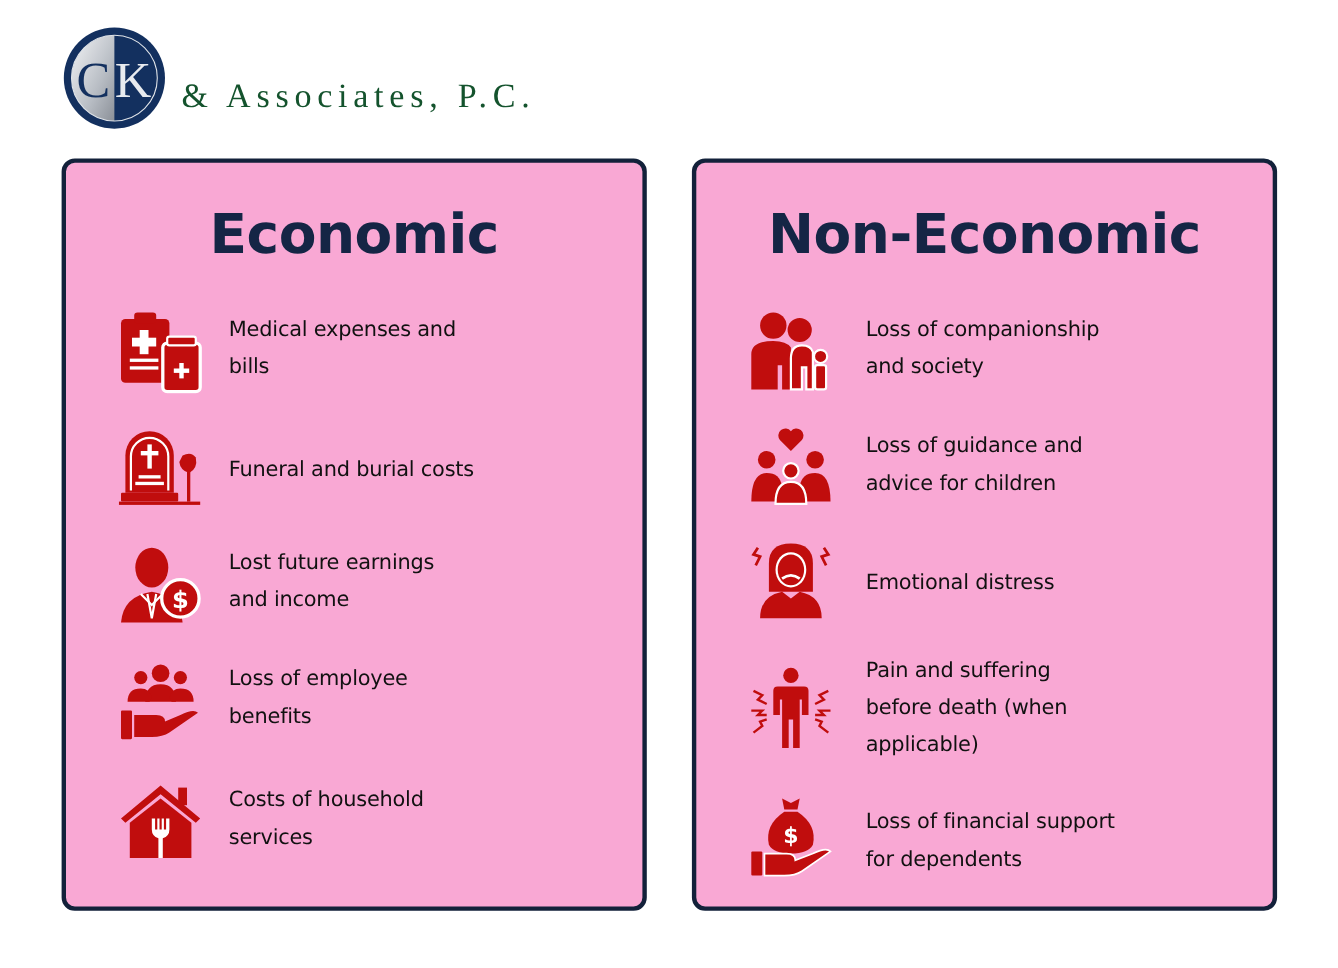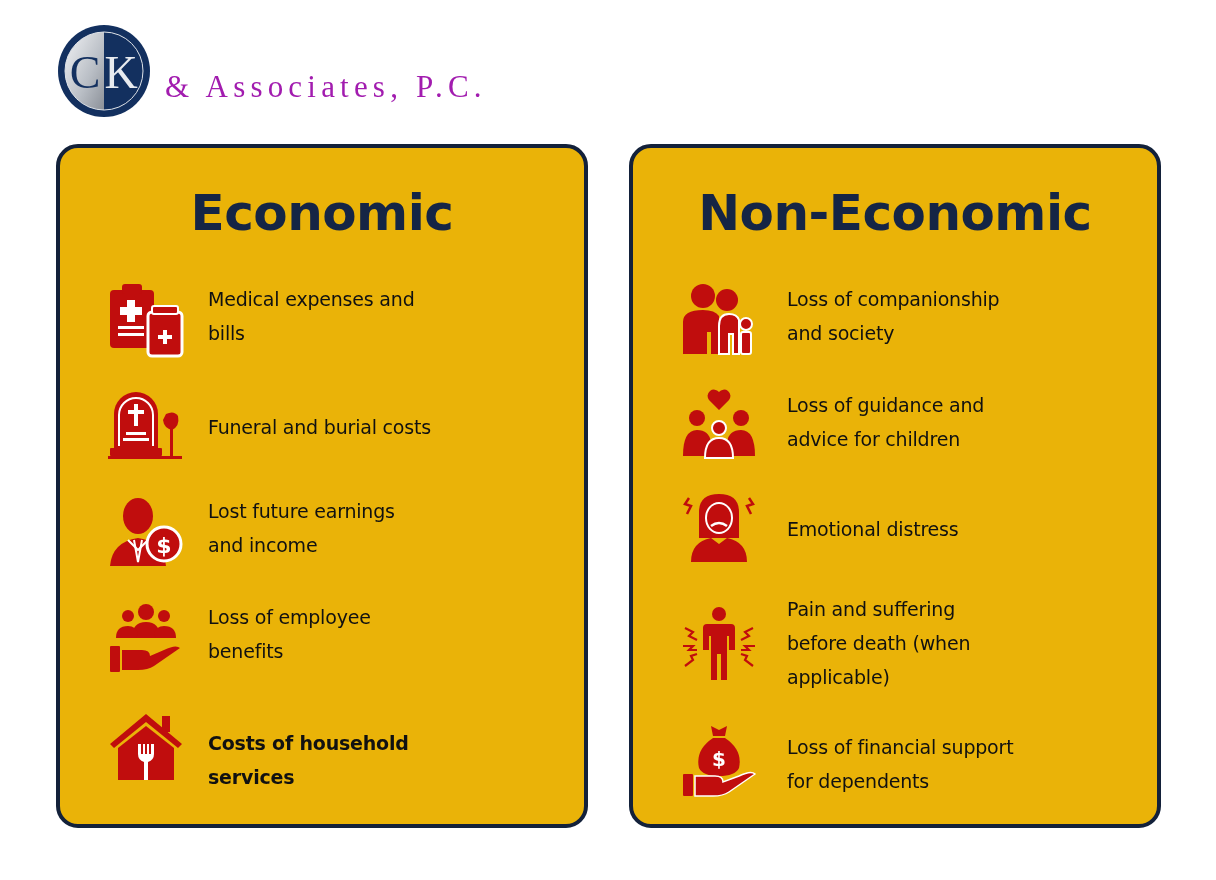--- a/index.html
+++ b/index.html
@@ -8,25 +8,25 @@
       font-family: "DejaVu Sans", sans-serif;
     }
     .logo { position: absolute; left: 57px; top: 24px; width: 480px; height: 96px; }
     .logo-mark { position: absolute; left: 0; top: 0; width: 94px; height: 94px; }
     .logo-line1 {
       position: absolute; left: 108px; top: 10px; font-family: "Liberation Serif", serif;
       font-size: 38px; color: #0c0c0c; letter-spacing: 0.5px; white-space: nowrap; line-height: 40px;
     }
     .logo-line2 {
       position: absolute; left: 108px; top: 46px; font-family: "Liberation Serif", serif;
-      font-size: 31px; color: #a21caf; letter-spacing: 5.2px; white-space: nowrap; line-height: 34px;
+      font-size: 31px; color: #14532d; letter-spacing: 5.2px; white-space: nowrap; line-height: 34px;
     }
     .card {
       position: absolute; top: 144px; height: 676px; border: 4px solid #13213a;
-      border-radius: 22px; background: #eab308; box-sizing: content-box;
+      border-radius: 12px; background: #f9a8d4; box-sizing: content-box;
     }
     .card.left { left: 56px; width: 524px; }
     .card.right { left: 629px; width: 524px; }
     .card-title {
       position: absolute; top: 30px; left: 0; right: 0; text-align: center;
       font-family: "DejaVu Sans", sans-serif; font-weight: bold; font-size: 50px;
       color: #152545; letter-spacing: -0.5px; line-height: 70px;
     }
     .item { position: absolute; left: 0; right: 0; display: block; }
     .item .icon { position: absolute; width: 76px; height: 76px; }
@@ -137,21 +137,21 @@
 
   <div class="item" style="top:562px;">
     <div class="icon" style="top:0px;">
       <svg width="76" height="76" viewBox="0 0 76 76" fill="#c00d0d">
         <path d="M2 34 L38 4 L74 34 L70 38 L38 12 L6 38 Z"></path>
         <rect x="54" y="6" width="8" height="16"></rect>
         <path d="M10 38 L38 16 L66 38 V70 H10 Z"></path>
         <path d="M30 34 V44 Q30 50 36 52 V70 H40 V52 Q46 50 46 44 V34 H43 V44 H41 V34 H39 V44 H37 V34 H35 V44 H33 V34 Z" fill="#fff"></path>
       </svg>
     </div>
-    <div class="label" style="top:16px;font-weight:bold;">Costs of household
+    <div class="label" style="top:0px;">Costs of household
 services</div>
   </div>
 </div>
 
 <div class="card right">
   <div class="card-title">Non-Economic</div>
 
   <div class="item" style="top:134px;">
     <div class="icon" style="top:0px;">
       <svg width="76" height="76" viewBox="0 0 76 76" fill="#c00d0d">

